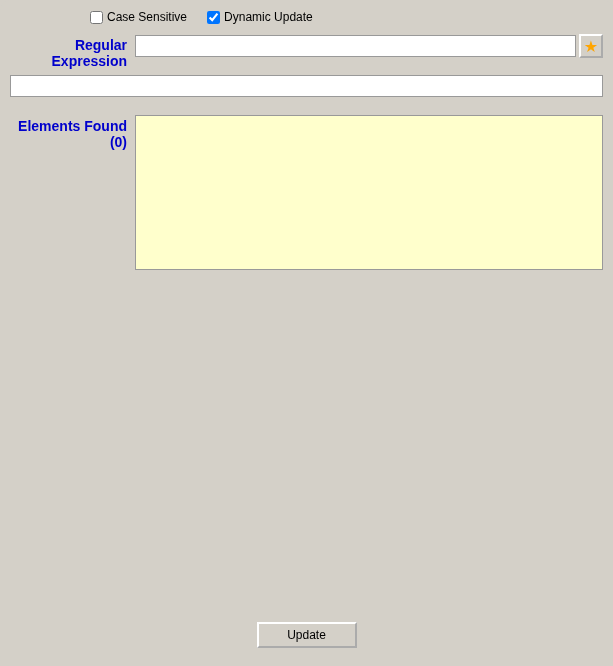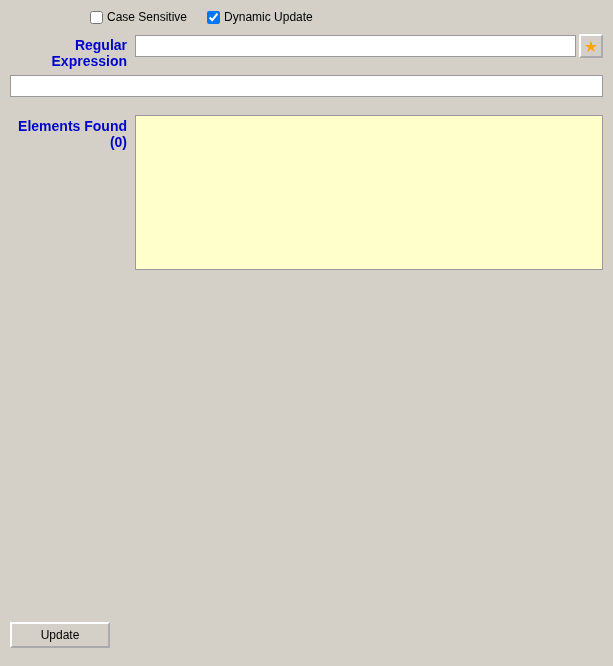--- a/index.html
+++ b/index.html
@@ -180,21 +180,21 @@
 
     .test-text-input-area {
       display: flex;
       align-items: flex-start;
       gap: 3px;
       flex: 1;
     }
 
     .bottom-buttons {
       display: flex;
-      justify-content: space-between;
+      justify-content: center;
       gap: 60px;
       margin-top: 12px;
       padding-bottom: 8px;
     }
 
     .action-btn {
       width: 100px;
       height: 26px;
       background: #d4d0c8;
       border: 2px outset #fff;

